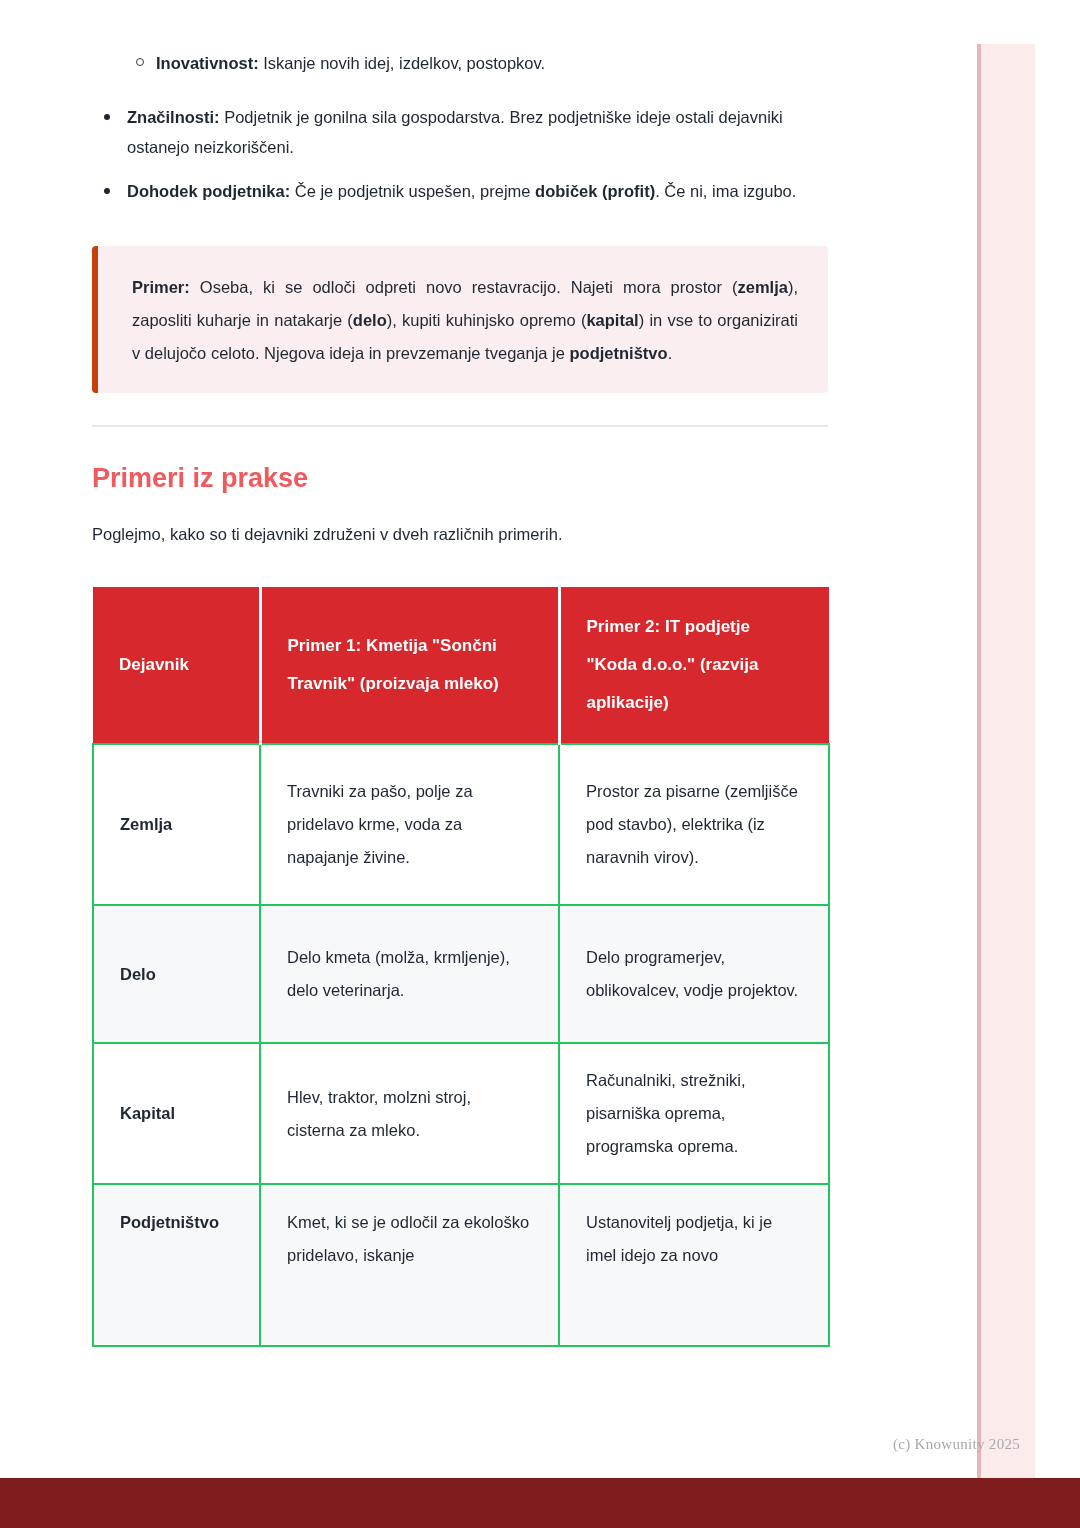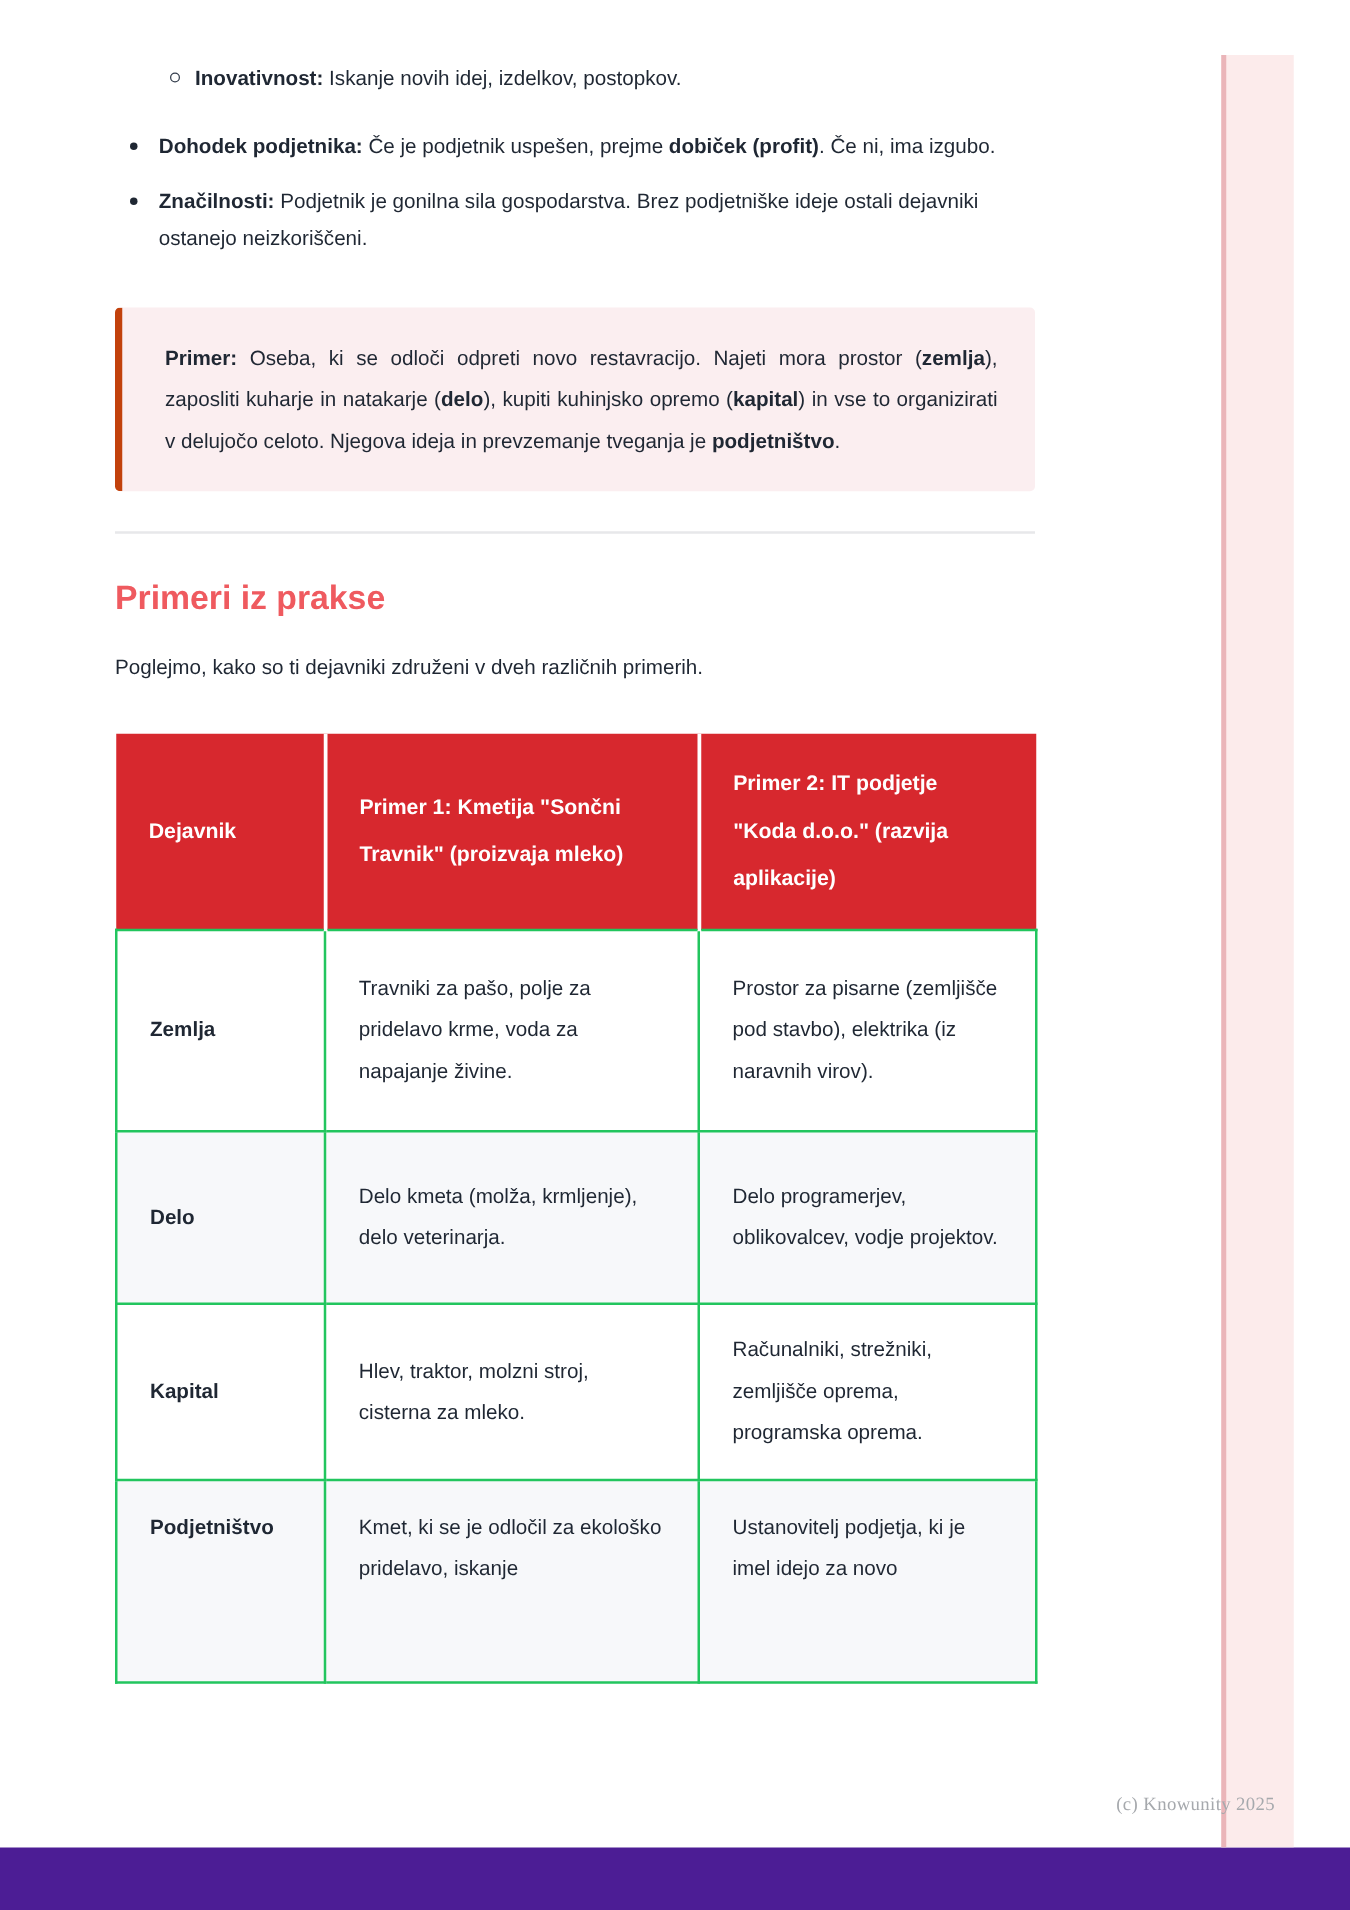--- a/index.html
+++ b/index.html
@@ -5,21 +5,21 @@
   * { margin: 0; padding: 0; box-sizing: border-box; }
   html, body { background: #ffffff; }
   body {
     font-family: "Liberation Sans", "DejaVu Sans", sans-serif;
     color: #1f2733;
   }
   .page {
     position: relative;
     width: 1080px;
     height: 1528px;
-    background: #4c1d95;
+    background: #7f1d1d;
     overflow: hidden;
   }
   .page-clip {
     position: absolute;
     top: 0; left: 0;
     width: 1080px;
     height: 1478px;
     overflow: hidden;
     background: #ffffff;
   }
@@ -151,25 +151,25 @@
       <div class="sub-list">
         <div class="bullet-item sub-item">
           <span class="marker"></span>
           <span class="b">Inovativnost:</span><span> Iskanje novih idej, izdelkov, postopkov.</span>
         </div>
       </div>
 
       <div class="main-list">
         <div class="bullet-item main-item">
           <span class="marker"></span>
-          <span class="b">Dohodek podjetnika:</span><span> Če je podjetnik uspešen, prejme </span><span class="b">dobiček (profit)</span><span>. Če ni, ima izgubo.</span>
+          <span class="b">Značilnosti:</span><span> Podjetnik je gonilna sila gospodarstva. Brez podjetniške ideje ostali dejavniki ostanejo neizkoriščeni.</span>
         </div>
         <div class="bullet-item main-item">
           <span class="marker"></span>
-          <span class="b">Značilnosti:</span><span> Podjetnik je gonilna sila gospodarstva. Brez podjetniške ideje ostali dejavniki ostanejo neizkoriščeni.</span>
+          <span class="b">Dohodek podjetnika:</span><span> Če je podjetnik uspešen, prejme </span><span class="b">dobiček (profit)</span><span>. Če ni, ima izgubo.</span>
         </div>
       </div>
 
       <div class="callout">
         <span class="b">Primer:</span><span> Oseba, ki se odloči odpreti novo restavracijo. Najeti mora prostor (</span><span class="b">zemlja</span><span>), zaposliti kuharje in natakarje (</span><span class="b">delo</span><span>), kupiti kuhinjsko opremo (</span><span class="b">kapital</span><span>) in vse to organizirati v delujočo celoto. Njegova ideja in prevzemanje tveganja je </span><span class="b">podjetništvo</span><span>.</span>
       </div>
 
       <hr class="divider">
 
       <h2 class="section-heading">Primeri iz prakse</h2>
@@ -196,21 +196,21 @@
             <td>Prostor za pisarne (zemljišče pod stavbo), elektrika (iz naravnih virov).</td>
           </tr>
           <tr class="r2 alt">
             <td class="factor">Delo</td>
             <td>Delo kmeta (molža, krmljenje), delo veterinarja.</td>
             <td>Delo programerjev, oblikovalcev, vodje projektov.</td>
           </tr>
           <tr class="r3">
             <td class="factor">Kapital</td>
             <td>Hlev, traktor, molzni stroj, cisterna za mleko.</td>
-            <td>Računalniki, strežniki, zemljišče oprema, programska oprema.</td>
+            <td>Računalniki, strežniki, pisarniška oprema, programska oprema.</td>
           </tr>
           <tr class="r4 alt top-align">
             <td class="factor">Podjetništvo</td>
             <td>Kmet, ki se je odločil za ekološko pridelavo, iskanje</td>
             <td>Ustanovitelj podjetja, ki je imel idejo za novo</td>
           </tr>
         </tbody>
       </table>
 
     </div>

